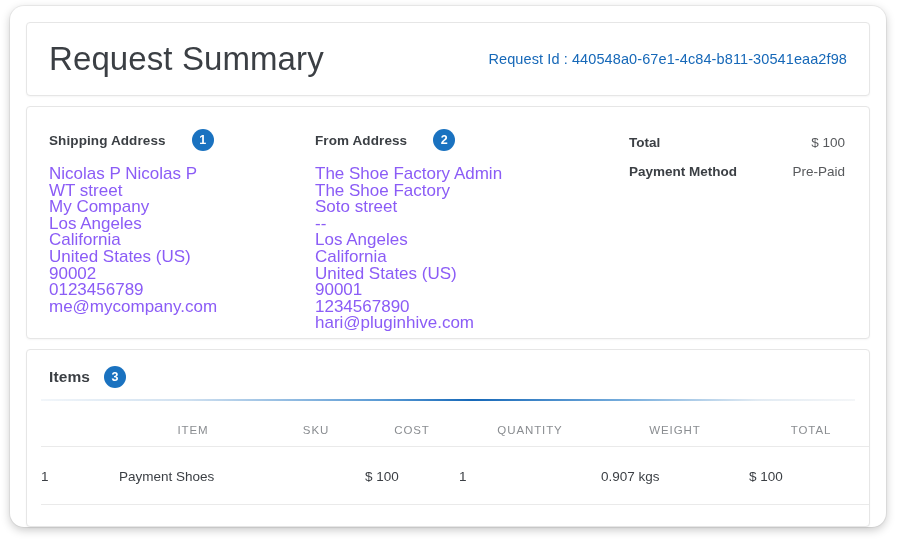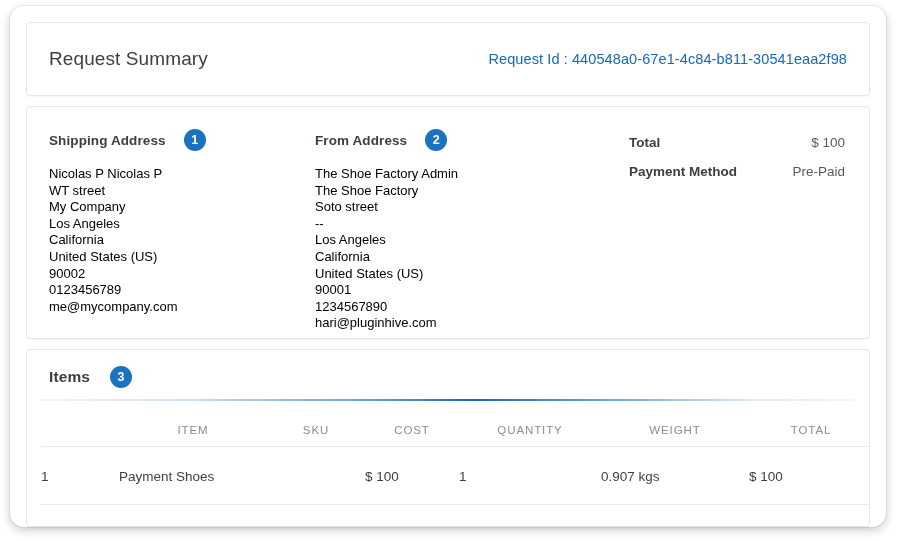--- a/index.html
+++ b/index.html
@@ -44,21 +44,21 @@
   .header-panel {
     height: 74px;
     display: flex;
     align-items: center;
     justify-content: space-between;
     padding: 0 22px 0 22px;
     margin-bottom: 10px;
   }
 
   .page-title {
-    font-size: 19px;
+    font-size: 33px;
     font-weight: 400;
     color: #3b3f44;
     letter-spacing: 0.1px;
   }
 
   .request-id {
     font-size: 14.5px;
     font-weight: normal;
     color: #1668b8;
     letter-spacing: 0.1px;
@@ -76,21 +76,21 @@
   .addr-col {
     width: 266px;
     flex: none;
   }
 
   .addr-col.second { width: 300px; }
 
   .addr-head {
     display: flex;
     align-items: center;
-    gap: 18px;
+    gap: 26px;
     margin-bottom: 15px;
   }
 
   .addr-head-label {
     font-size: 13.5px;
     font-weight: bold;
     color: #3b3f44;
     letter-spacing: 0.1px;
   }
 
@@ -103,22 +103,22 @@
     font-size: 12.5px;
     font-weight: bold;
     display: flex;
     align-items: center;
     justify-content: center;
     line-height: 1;
     flex: none;
   }
 
   .addr-lines {
-    font-size: 13px;
-    color: #000000;
+    font-size: 17px;
+    color: #8b5cf6;
     line-height: 16.6px;
   }
 
   .addr-lines div { white-space: nowrap; }
 
   .summary-col {
     flex: 1;
     padding-top: 6px;
     padding-left: 14px;
   }
@@ -146,21 +146,21 @@
   .items-panel {
     height: 178px;
     padding: 0;
     overflow: hidden;
   }
 
   .items-head {
     padding: 16px 22px 0 22px;
     display: flex;
     align-items: center;
-    gap: 20px;
+    gap: 14px;
   }
 
   .items-title {
     font-size: 15.5px;
     font-weight: bold;
     color: #3b3f44;
     letter-spacing: 0.1px;
   }
 
   .items-underline {

